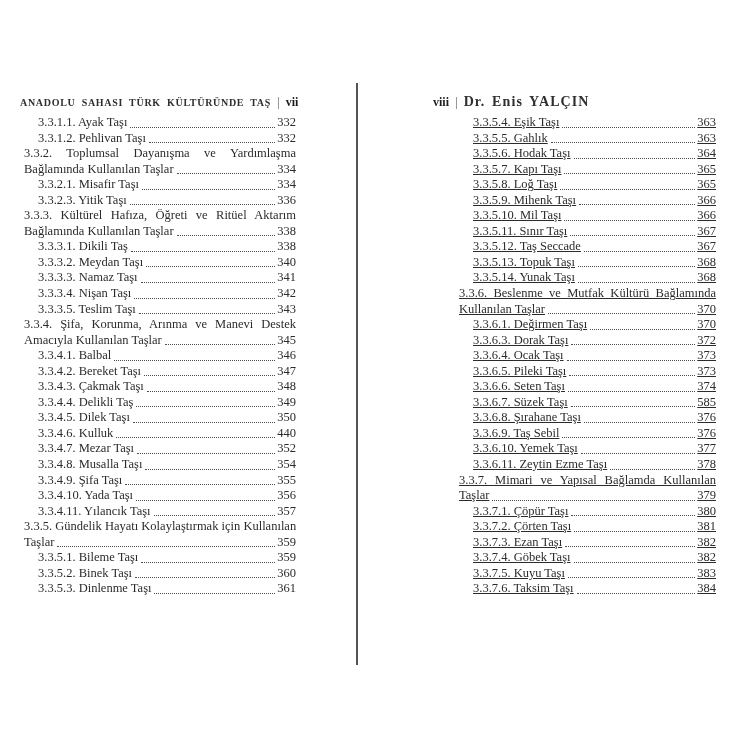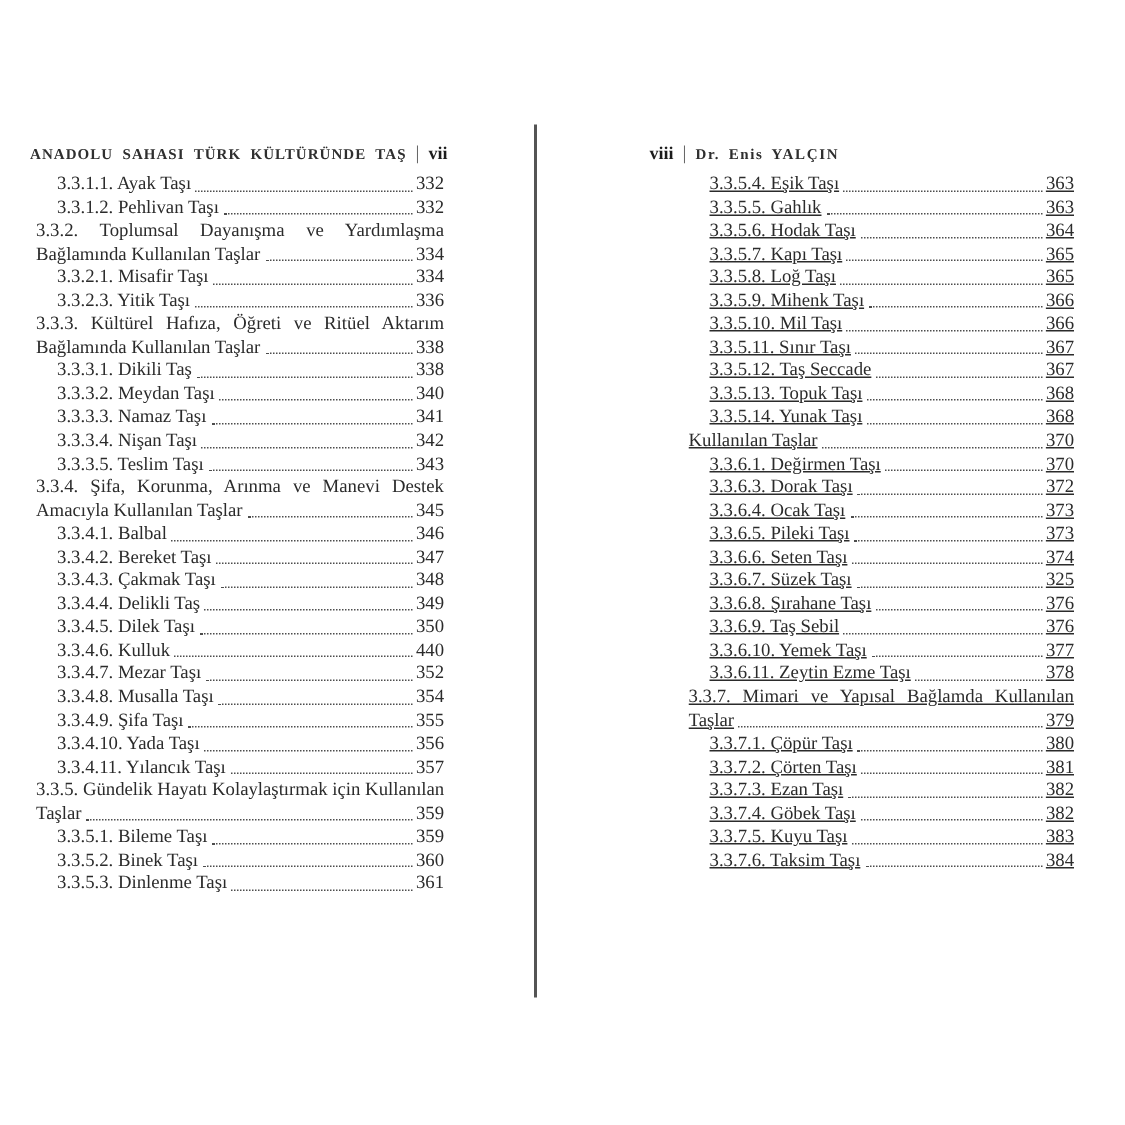--- a/index.html
+++ b/index.html
@@ -16,21 +16,21 @@
     left:356px;top:83px;
     width:2px;height:582px;
     background:#545454;
   }
   .page{position:absolute;top:94px;}
   .page-left{left:20px;width:278px;}
   .page-right{left:433px;width:285px;}
 
   .pg-header{display:flex;align-items:baseline;height:20px;white-space:nowrap;}
   .book-title{font-size:10px;font-weight:700;letter-spacing:0.7px;word-spacing:3px;color:#2f2f2f;}
-  .author{font-size:10px;font-weight:700;letter-spacing:1.1px;word-spacing:2px;color:#2f2f2f;font-family:Liberation Serif, serif;}
+  .author{font-size:14px;font-weight:700;letter-spacing:1.1px;word-spacing:2px;color:#2f2f2f;font-family:Liberation Serif, serif;}
   .roman{font-size:12px;font-weight:700;color:#1c1c1c;}
   .sep{font-size:13px;color:#5f5f5f;margin:0 6px;font-weight:400;}
 
   .toc{margin-top:1px;}
   .toc-left{margin-left:4px;width:272px;}
   .toc-right{margin-left:26px;width:257px;text-decoration:underline;}
 
   .row{
     display:flex;align-items:baseline;
     height:15.55px;overflow:hidden;
@@ -265,20 +265,21 @@
         <div class="row sub">
           <span class="lbl">3.3.5.13. Topuk Taşı</span>
           <span class="leader"></span>
           <span class="pgn">368</span>
         </div>
         <div class="row sub">
           <span class="lbl">3.3.5.14. Yunak Taşı</span>
           <span class="leader"></span>
           <span class="pgn">368</span>
         </div>
+        <div class="row just"><span class="lbl">3.3.6. Beslenme ve Mutfak Kültürü Bağlamında</span></div>
         <div class="row">
           <span class="lbl">Kullanılan Taşlar</span>
           <span class="leader"></span>
           <span class="pgn">370</span>
         </div>
         <div class="row sub">
           <span class="lbl">3.3.6.1. Değirmen Taşı</span>
           <span class="leader"></span>
           <span class="pgn">370</span>
         </div>
@@ -298,21 +299,21 @@
           <span class="pgn">373</span>
         </div>
         <div class="row sub">
           <span class="lbl">3.3.6.6. Seten Taşı</span>
           <span class="leader"></span>
           <span class="pgn">374</span>
         </div>
         <div class="row sub">
           <span class="lbl">3.3.6.7. Süzek Taşı</span>
           <span class="leader"></span>
-          <span class="pgn">325</span>
+          <span class="pgn">585</span>
         </div>
         <div class="row sub">
           <span class="lbl">3.3.6.8. Şırahane Taşı</span>
           <span class="leader"></span>
           <span class="pgn">376</span>
         </div>
         <div class="row sub">
           <span class="lbl">3.3.6.9. Taş Sebil</span>
           <span class="leader"></span>
           <span class="pgn">376</span>

